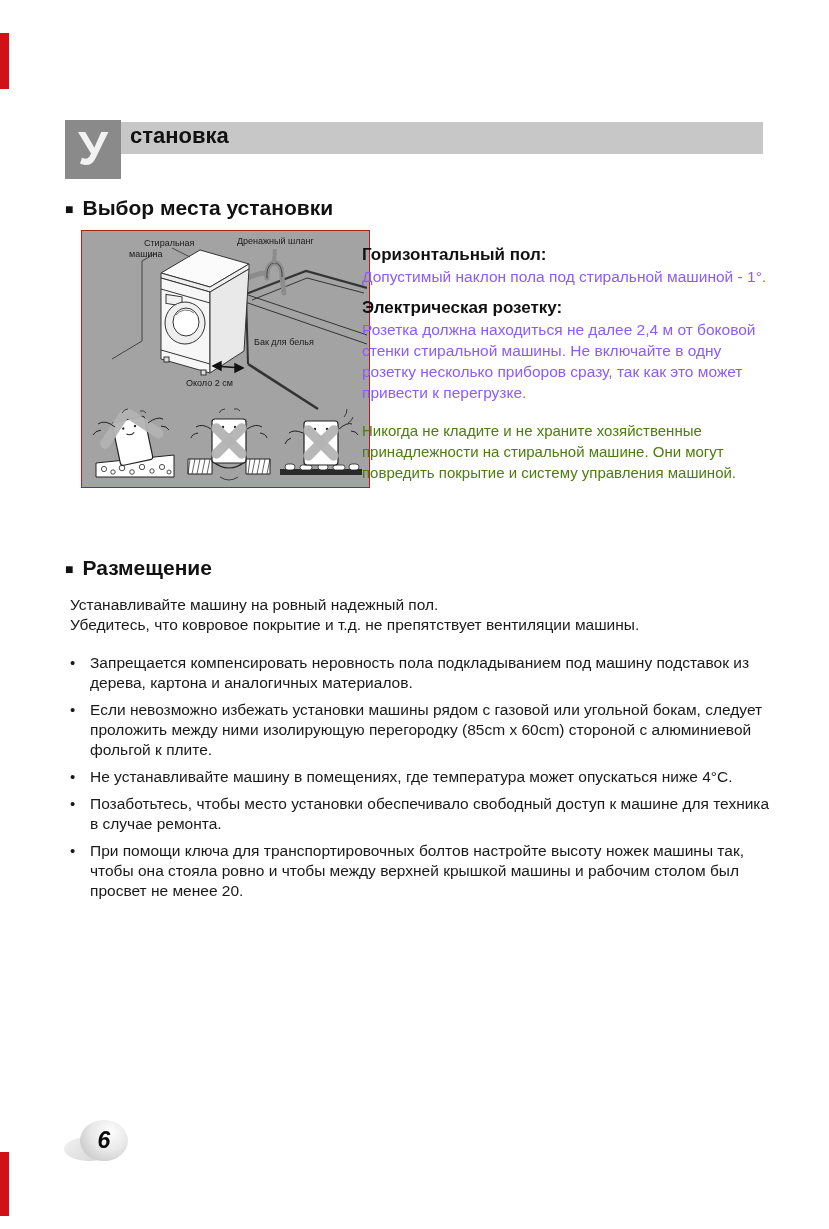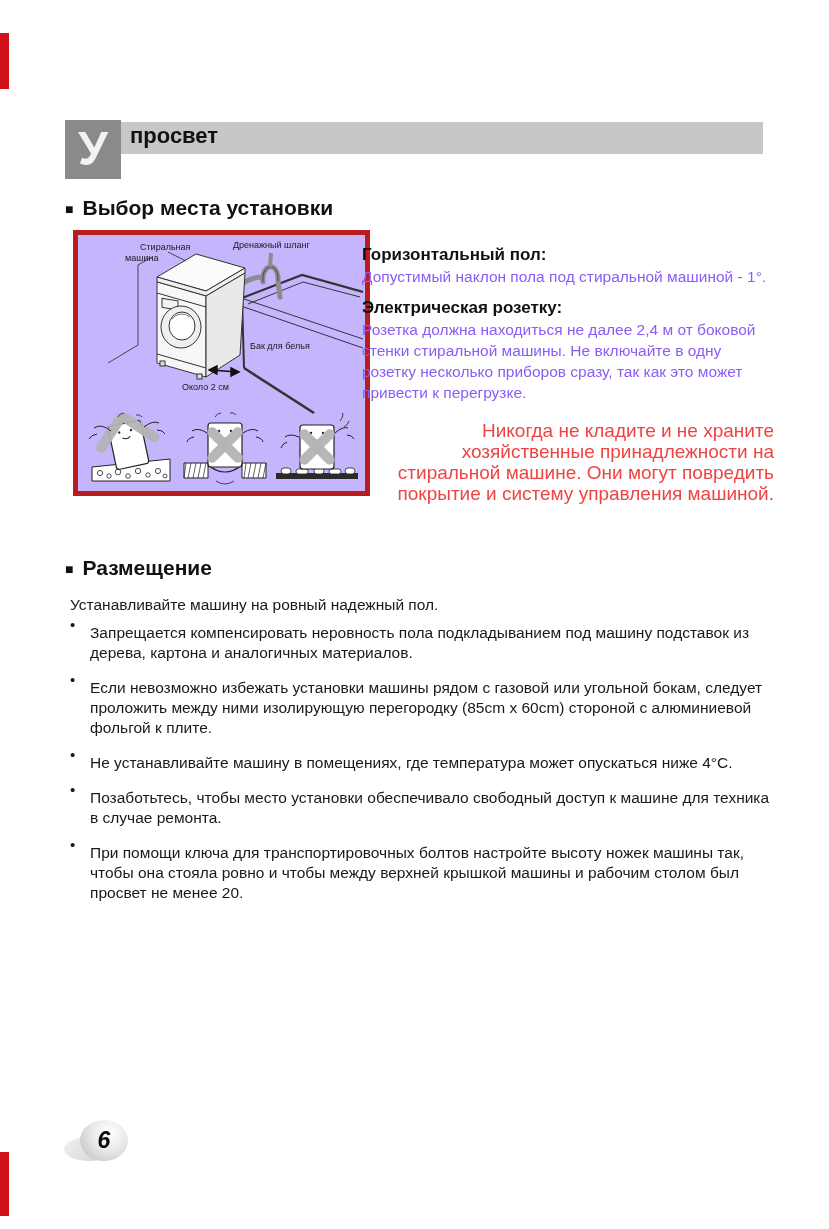--- a/index.html
+++ b/index.html
@@ -16,36 +16,36 @@
   .chapter-initial{color:#f2f2f2;font-weight:bold;font-size:48px;line-height:1;transform:translateY(-1px);}
   .chapter-rest{position:absolute;left:130px;top:123px;font-size:22px;font-weight:bold;color:#111;}
 
   
   .sec-head{position:absolute;display:flex;align-items:center;gap:9px;font-weight:bold;font-size:21px;color:#111;}
   .sec-square{font-size:14px;line-height:1;transform:translateY(1px);}
   #sec1-head{left:65px;top:196px;}
   #sec2-head{left:65px;top:556px;}
 
   
-  .diagram{position:absolute;left:73px;top:230px;width:287px;height:256px;border:5px solid #b91c1c;background:#c4b5fd;}
+  .diagram{position:absolute;left:81px;top:230px;width:287px;height:256px;border:1px solid #b91c1c;background:#a3a3a3;}
   .diagram svg{display:block;}
 
   
   .rightcol{position:absolute;left:362px;top:244px;width:412px;}
   .block{margin-bottom:10px;}
   .block-head{font-size:17px;font-weight:bold;line-height:22px;color:#111;}
   .block-body{font-size:15.5px;line-height:21px;white-space:pre-line;color:#8b5cf6;}
-  .note{margin-top:17px;font-size:19px;line-height:21px;color:#ef4444;text-align:right;}
+  .note{margin-top:17px;font-size:15px;line-height:21px;color:#4d7c0f;}
 
   
   .placement{position:absolute;left:70px;top:595px;width:708px;font-size:15.5px;line-height:20px;color:#191919;}
-  .intro{margin-bottom:0;}
+  .intro{margin-bottom:18px;}
   .bullet-item{display:flex;margin-bottom:7px;}
   .bullet-mark{flex:0 0 20px;font-size:15px;}
-  .bullet-text{flex:1;margin-top:8px;}
+  .bullet-text{flex:1;}
 
   
   .badge-shadow{position:absolute;left:64px;top:1137px;width:50px;height:24px;border-radius:50%;
                 background:linear-gradient(135deg,#f2f2f2,#cfcfcf);}
   .badge{position:absolute;left:80px;top:1120px;width:48px;height:41px;border-radius:50%;
          background:radial-gradient(circle at 62% 30%,#fefefe 0%,#e8e8e8 45%,#b9b9b9 100%);
          display:flex;align-items:center;justify-content:center;}
   .badge-num{font-size:23px;font-weight:bold;font-style:italic;color:#0a0a0a;}
 </style>
 </head>
@@ -53,21 +53,21 @@
 
 <div class="page">
 
   <div class="red-bar top"></div>
   <div class="red-bar bottom"></div>
 
   <div class="chapter-bar"></div>
   <div class="chapter-box">
     <span class="chapter-initial">У</span>
   </div>
-  <div class="chapter-rest">просвет</div>
+  <div class="chapter-rest">становка</div>
 
   <div class="sec-head" id="sec1-head">
     <span class="sec-square">■</span>
     <span>Выбор места установки</span>
   </div>
 
   <div class="diagram">
     <svg width="285" height="254" viewBox="0 0 285 254">
 
       <g stroke="#444" stroke-width="1" fill="none">
@@ -212,20 +212,21 @@
   </div>
 
   <div class="sec-head" id="sec2-head">
     <span class="sec-square">■</span>
     <span>Размещение</span>
   </div>
 
   <div class="placement">
     <div class="intro">
       <div>Устанавливайте машину на ровный надежный пол.</div>
+      <div>Убедитесь, что ковровое покрытие и т.д. не препятствует вентиляции машины.</div>
     </div>
     <div class="bullet-item">
       <span class="bullet-mark">•</span>
       <span class="bullet-text">Запрещается компенсировать неровность пола подкладыванием под машину подставок из дерева, картона и аналогичных материалов.</span>
     </div>
     <div class="bullet-item">
       <span class="bullet-mark">•</span>
       <span class="bullet-text">Если невозможно избежать установки машины рядом с газовой или угольной бокам, следует проложить между ними изолирующую перегородку (85cm x 60cm) стороной с алюминиевой фольгой к плите.</span>
     </div>
     <div class="bullet-item">

